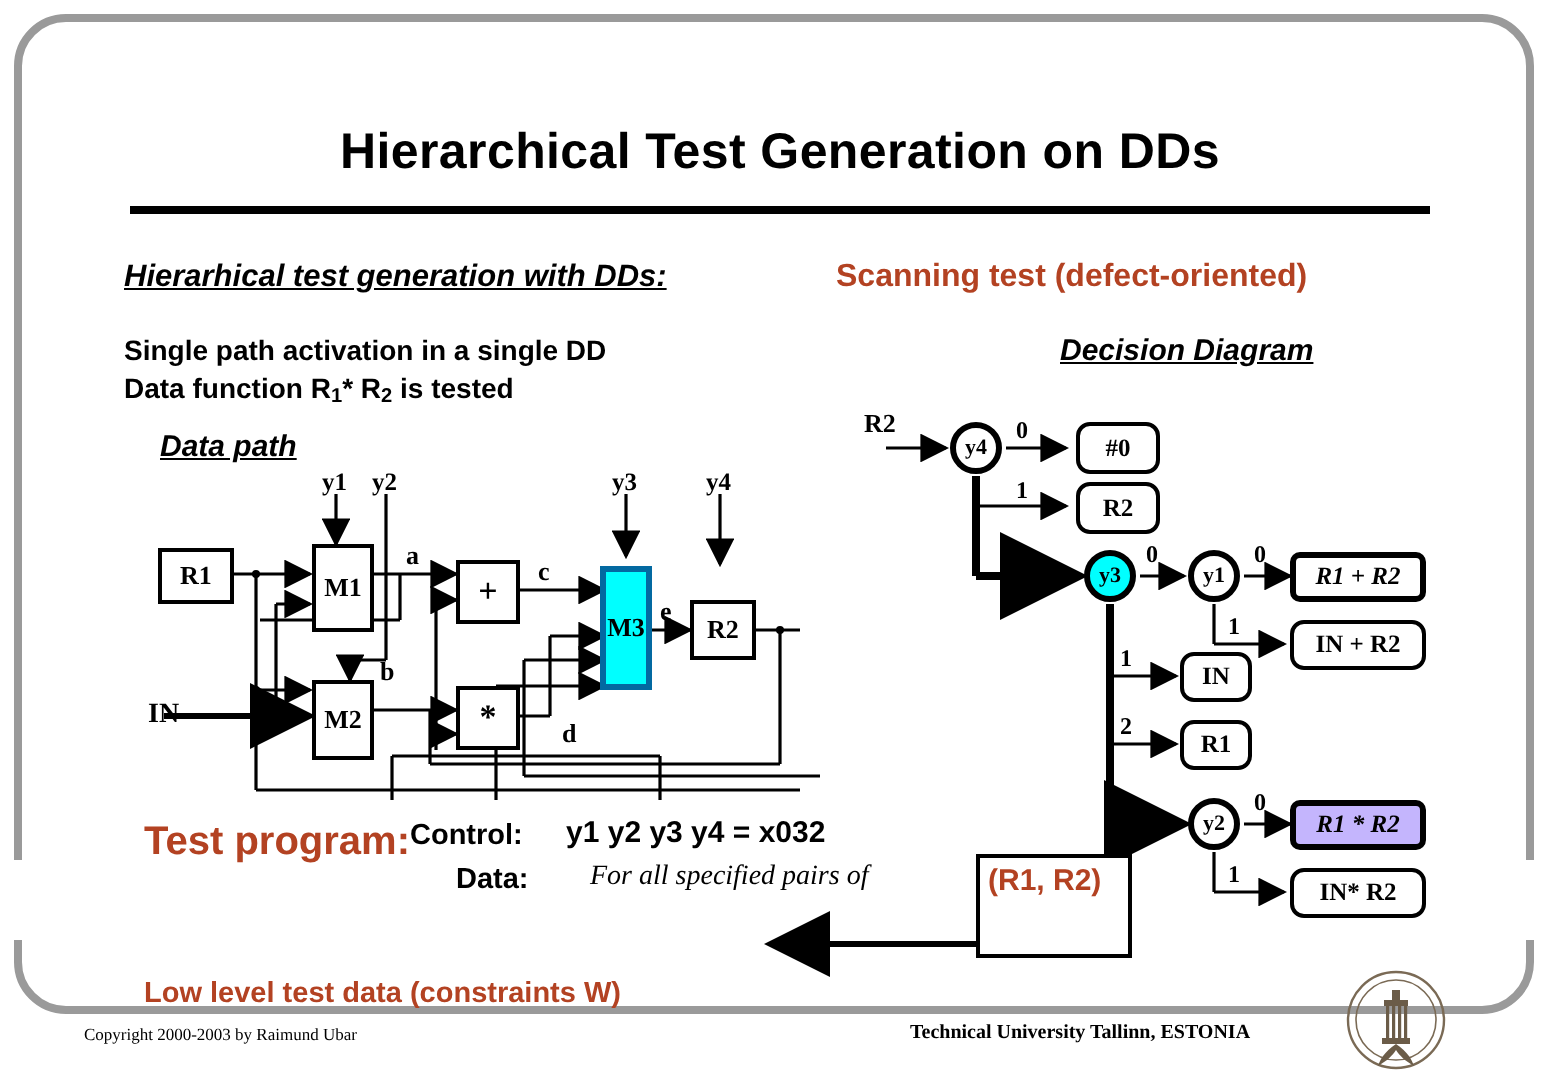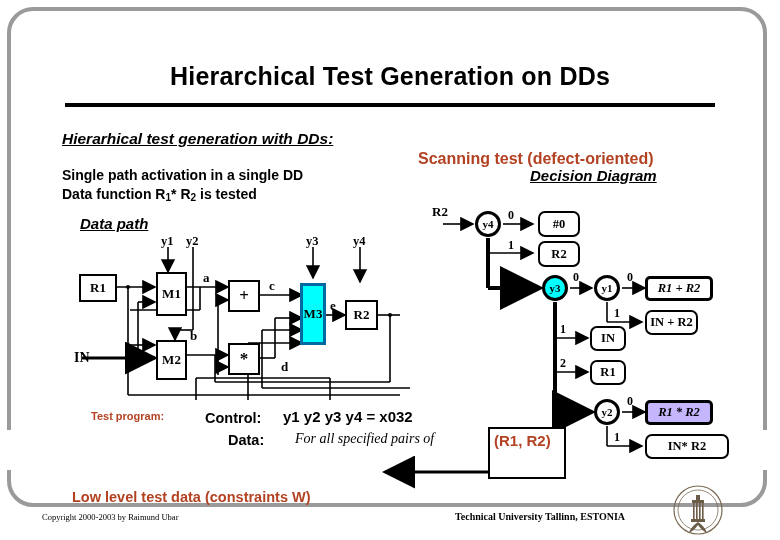--- a/index.html
+++ b/index.html
@@ -11,21 +11,21 @@
      border:4px solid #9a9a9a;border-radius:26px;box-sizing:border-box;}
   #frame-mask{position:absolute;left:0;top:430px;width:780px;height:40px;background:#fff;}
 
   #title{position:absolute;left:0;top:62px;width:780px;text-align:center;
      font-size:25px;font-weight:bold;letter-spacing:.2px;}
   #title-rule{position:absolute;left:65px;top:103px;width:650px;height:4px;background:#000;}
 
   .it-ul{font-style:italic;font-weight:bold;text-decoration:underline;}
   #subhead-left{position:absolute;left:62px;top:130px;font-size:15.5px;}
   #subhead-right{position:absolute;left:418px;top:130px;font-size:16px;
-     font-weight:bold;color:#b34222;margin-top:20px;}
+     font-weight:bold;color:#b34222;}
 
   #line1{position:absolute;left:62px;top:167px;font-size:14px;font-weight:bold;}
   #line2{position:absolute;left:62px;top:186px;font-size:14px;font-weight:bold;}
   #datapath-label{position:absolute;left:80px;top:215px;font-size:15px;}
   #dd-label{position:absolute;left:530px;top:167px;font-size:15px;text-align:center;}
 
   
   .box{position:absolute;background:#fff;border:2px solid #000;box-sizing:border-box;
        display:flex;align-items:center;justify-content:center;
        font-family:"Liberation Serif",serif;font-weight:bold;font-size:13px;}
@@ -45,22 +45,22 @@
   .term{position:absolute;border:2px solid #000;border-radius:7px;background:#fff;
         box-sizing:border-box;display:flex;align-items:center;justify-content:center;
         font-family:"Liberation Serif",serif;font-weight:bold;font-size:12.5px;
         white-space:nowrap;}
   .term.bold{border-width:3px;border-radius:5px;font-style:italic;}
   .term.cyan{background:#c4b5fd;}
   .elbl{position:absolute;font-family:"Liberation Serif",serif;
         font-weight:bold;font-size:12px;}
 
   
-  #tp-label{position:absolute;left:72px;top:410px;font-size:11px;
-     font-weight:bold;color:#b34222;margin-left:19px;}
+  #tp-label{position:absolute;left:72px;top:410px;font-size:20px;
+     font-weight:bold;color:#b34222;}
   #ctl-label{position:absolute;left:205px;top:410px;font-size:14.5px;font-weight:bold;}
   #ctl-val{position:absolute;left:283px;top:408px;font-size:15px;font-weight:bold;}
   #data-label{position:absolute;left:228px;top:432px;font-size:14.5px;font-weight:bold;}
   #data-val{position:absolute;left:295px;top:431px;font-size:14px;
      font-family:"Liberation Serif",serif;font-style:italic;}
   #pair-box{position:absolute;left:488px;top:427px;width:78px;height:52px;
      border:2px solid #000;background:#fff;box-sizing:border-box;}
   #pair-txt{position:absolute;left:494px;top:432px;font-size:15px;
      font-weight:bold;color:#b34222;}
   #lowlevel{position:absolute;left:72px;top:466px;font-size:14.5px;
@@ -251,33 +251,33 @@
 
 <div class="term" style="left:538px;top:211px;width:42px;height:26px;">
   <span>#0</span>
 </div>
 <div class="term" style="left:538px;top:241px;width:42px;height:26px;">
   <span>R2</span>
 </div>
 <div class="term bold" style="left:645px;top:276px;width:68px;height:25px;">
   <span>R1 + R2</span>
 </div>
-<div class="term" style="left:645px;top:310px;width:53px;height:25px;">
+<div class="term" style="left:645px;top:310px;width:68px;height:25px;">
   <span>IN + R2</span>
 </div>
 <div class="term" style="left:590px;top:326px;width:36px;height:25px;">
   <span>IN</span>
 </div>
 <div class="term" style="left:590px;top:360px;width:36px;height:25px;">
   <span>R1</span>
 </div>
 <div class="term bold cyan" style="left:645px;top:400px;width:68px;height:25px;">
   <span>R1 * R2</span>
 </div>
-<div class="term" style="left:645px;top:434px;width:84px;height:25px;">
+<div class="term" style="left:645px;top:434px;width:68px;height:25px;">
   <span>IN* R2</span>
 </div>
 
 <svg width="780" height="540">
   <g stroke="#000" stroke-width="1.6" fill="none">
     <line x1="196" y1="378" x2="196" y2="400"></line>
     <line x1="196" y1="378" x2="330" y2="378"></line>
     <line x1="330" y1="378" x2="330" y2="400"></line>
     <line x1="488" y1="472" x2="385" y2="472" stroke-width="3" marker-end="url(#ahb)"></line>
   </g>

